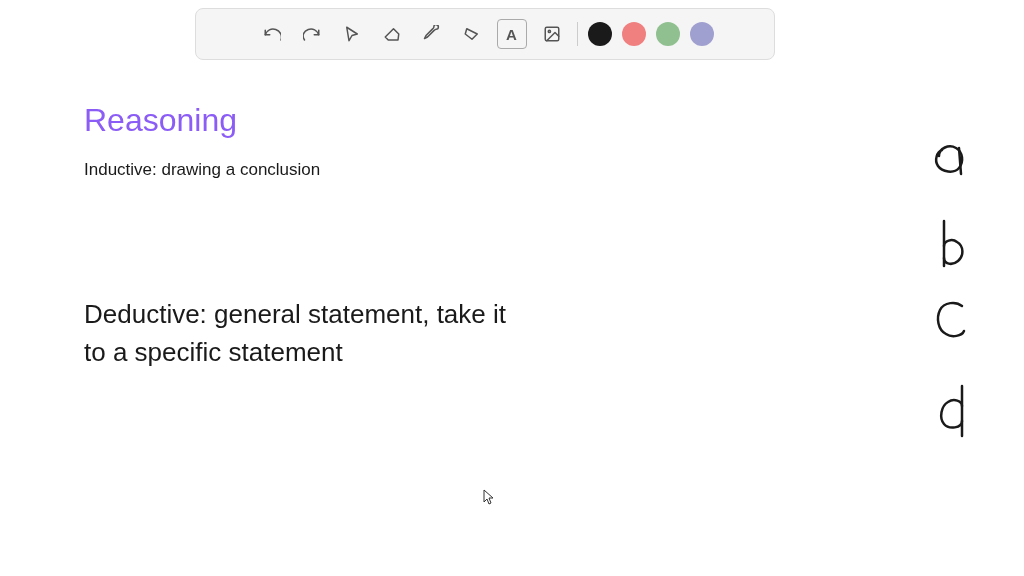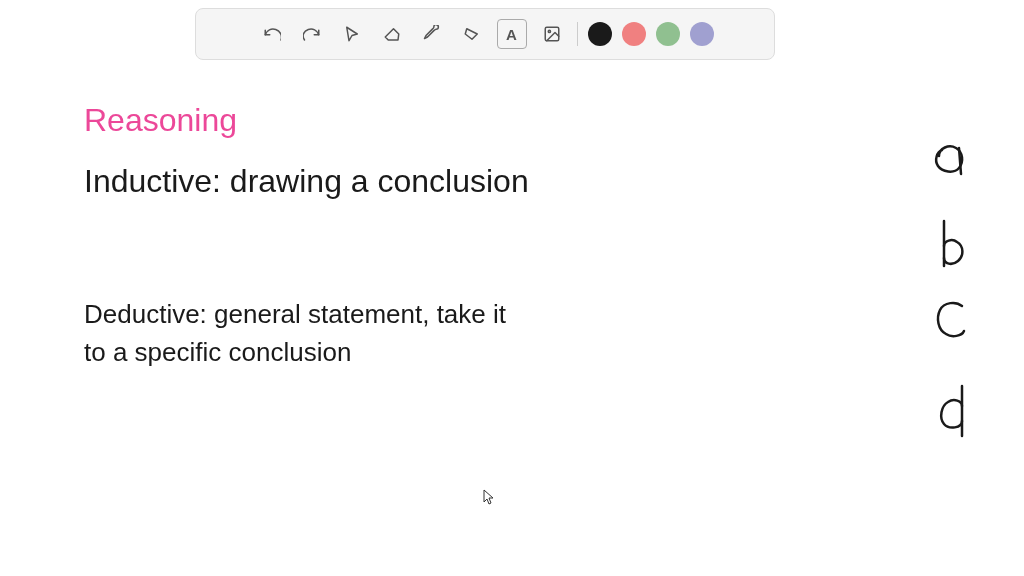--- a/index.html
+++ b/index.html
@@ -68,29 +68,29 @@
       background: #ffffff;
     }
 
     
     .text-heading {
       position: absolute;
       top: 34px;
       left: 84px;
       font-size: 32px;
       font-weight: 400;
-      color: #ec4899;
+      color: #8b5cf6;
       font-family: Arial, sans-serif;
     }
 
     .text-inductive {
       position: absolute;
       top: 90px;
       left: 84px;
-      font-size: 32px;
+      font-size: 17px;
       font-weight: 400;
       color: #1a1a1a;
       font-family: Arial, sans-serif;
       line-height: 1.45;
     }
 
     .text-deductive {
       position: absolute;
       top: 196px;
       left: 84px;
@@ -190,21 +190,21 @@
 <div class="canvas-area">
 
   <div class="text-heading">Reasoning</div>
 
   <div class="text-inductive">
     <span>Inductive: drawing a conclusion</span><br>
   </div>
 
   <div class="text-deductive">
     <span>Deductive: general statement, take it</span><br>
-    <span>to a specific conclusion</span>
+    <span>to a specific statement</span>
   </div>
 
   <svg class="cursor" viewBox="0 0 12 18" width="12" height="18">
     <path d="M2 2 L2 14 L5 11 L7 16 L9 15 L7 10 L11 10 Z" fill="white" stroke="#333" stroke-width="1"></path>
   </svg>
 
   <svg class="handwriting-area" viewBox="0 0 100 440" xmlns="http://www.w3.org/2000/svg">
 
     <g>
 

